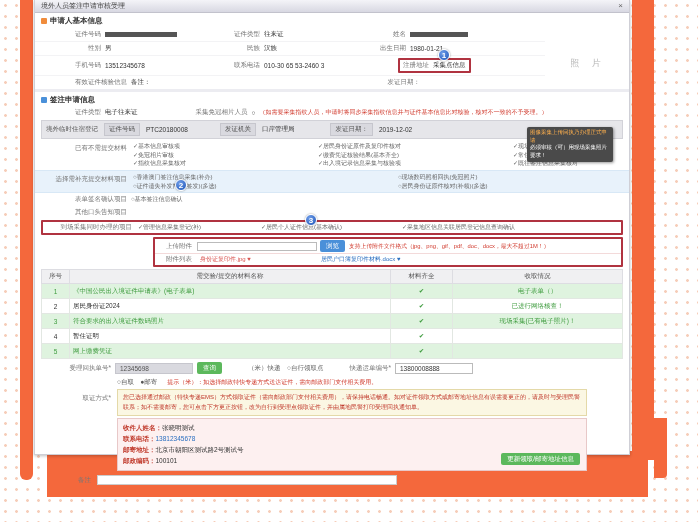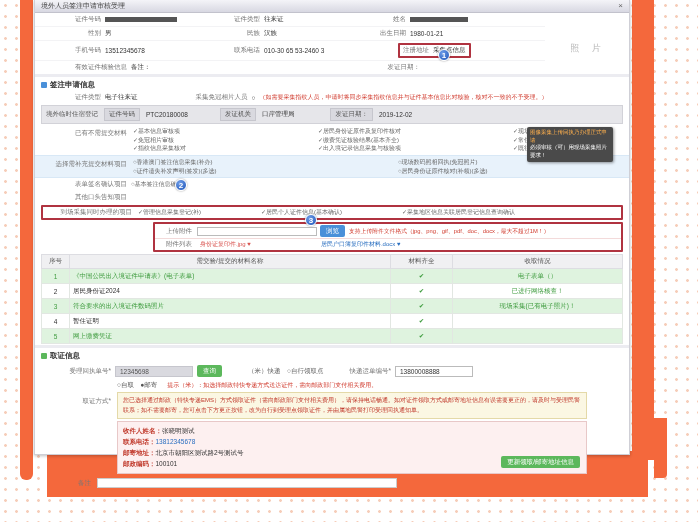--- a/index.html
+++ b/index.html
@@ -70,20 +70,24 @@
 
   <div class="circle" style="left:403px;top:49px">1</div>
   <div class="circle" style="left:140px;top:179px">2</div>
   <div class="circle" style="left:270px;top:214px">3</div>
 
   <div class="tooltip">
     <div class="t1">图像采集上传回执乃办理正式申请</div>
     <div class="t2">必须审核（可）用现场采集照片要求！</div>
   </div>
 
+  <div class="sec-h" style="border-top:none">
+    <span class="sec-ico ico-orange"></span>
+    <span>申请人基本信息</span>
+  </div>
   <div class="basic-wrap">
     <div class="photo">照 片</div>
     <div class="g3">
       <div class="frow">
           <span class="flabel" style="width:60px">证件号码</span>
           <span class="redact" style="width:72px"></span>
         </div>
       <div class="frow">
           <span class="flabel" style="width:44px">证件类型</span>
           <span class="fval">往来证</span>
@@ -254,24 +258,20 @@
       </tr>
       <tr class="grn">
         <td class="c">5</td>
         <td>网上缴费凭证</td>
         <td class="c okmark">✔</td>
         <td class="c gnote"></td>
       </tr>
     </tbody>
   </table>
 
-  <div class="sec-h">
-    <span class="sec-ico ico-green"></span>
-    <span>取证信息</span>
-  </div>
   <div>
     <div class="frow">
       <span class="flabel" style="width:70px">受理回执单号*</span>
       <span class="greyfield" style="width:78px;margin-left:4px">12345698</span>
       <button class="btn btn-green" style="margin-left:4px">查询</button>
       <span style="margin-left:26px;color:#666">（米）快递　○自行领取点</span>
       <span class="flabel" style="margin-left:26px">快递运单编号*</span>
       <span style="border:1px solid #bbb;background:#fff;padding:1px 4px;margin-left:4px;min-width:78px">13800008888</span>
     </div>
     <div class="frow" style="align-items:flex-start">

